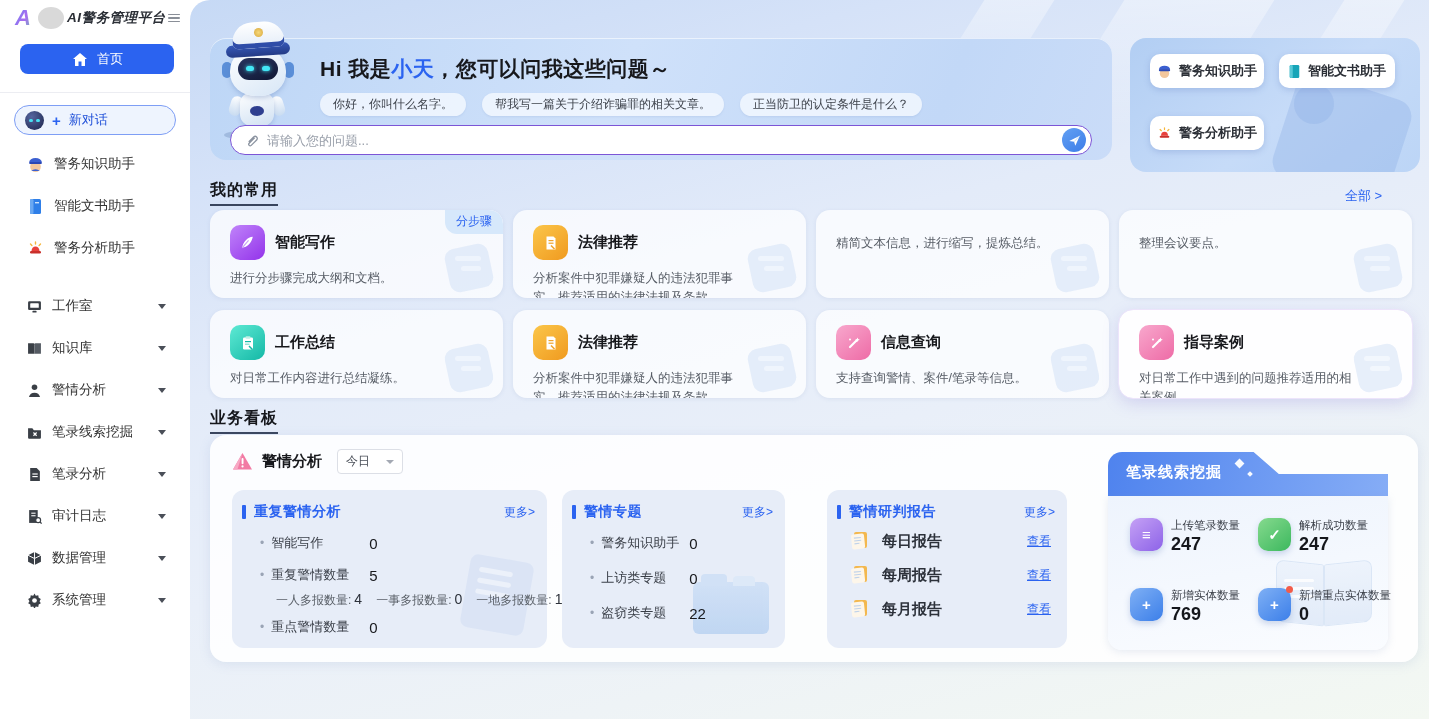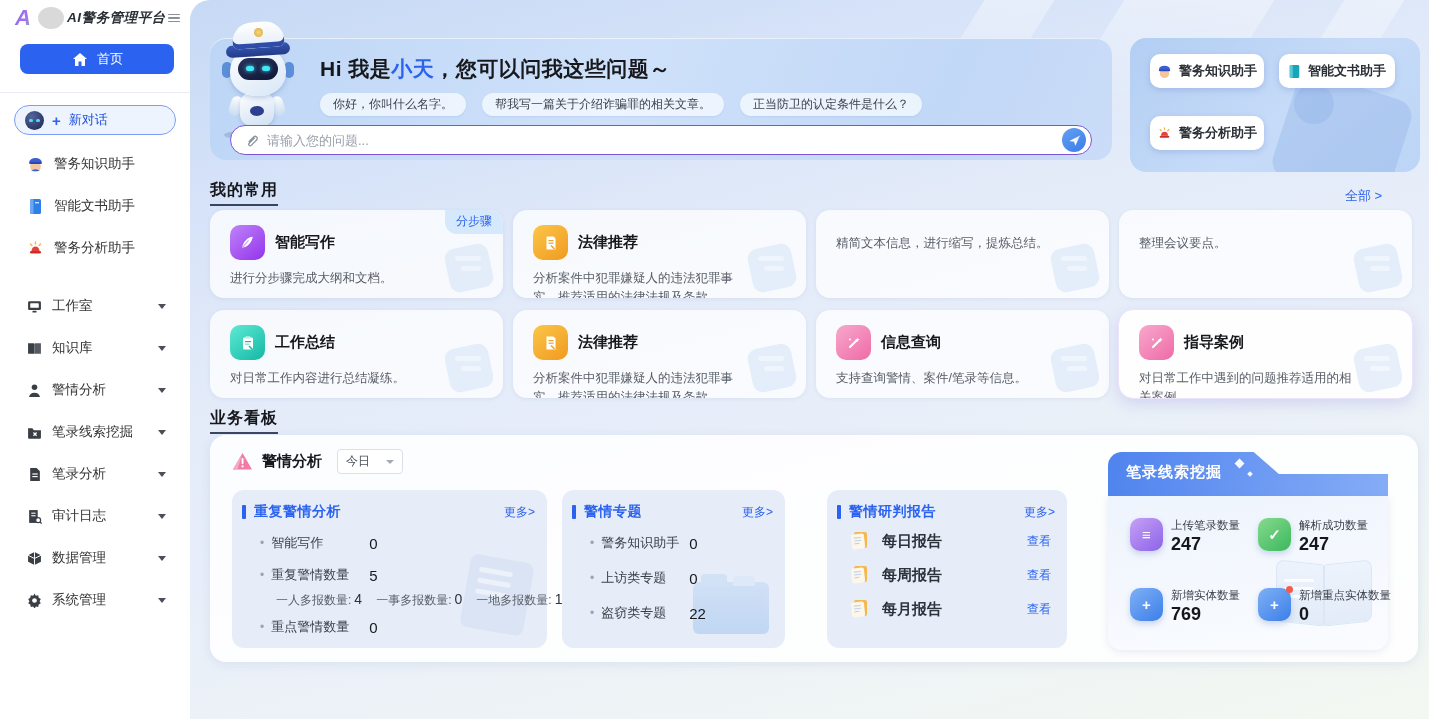--- a/index.html
+++ b/index.html
@@ -118,21 +118,21 @@
   .more-link { margin-left:auto; font-size:12px; color:#2b63f0; cursor:pointer; }
   .stat-row { position:absolute; left:28px; display:flex; align-items:center; font-size:13px; color:#3a3f48; }
   .stat-row::before { content:"•"; color:#9aa4b5; margin-right:7px; font-size:12px; }
   .stat-label { min-width:98px; }
   .sp2 .stat-label { min-width:88px; }
   .stat-val { font-size:15px; color:#17181c; }
   .sub-row { position:absolute; left:44px; display:flex; gap:14px; font-size:12px; color:#5a6068; white-space:nowrap; }
   .sub-row b { font-size:14px; color:#2c313a; font-weight:normal; margin-left:3px; }
   .rep-row { position:absolute; left:22px; right:16px; display:flex; align-items:center; gap:12px; }
   .rep-label { font-size:15px; font-weight:bold; color:#2c313a; }
-  .view-link { margin-left:auto; font-size:12px; color:#2b63f0; cursor:pointer; }
+  .view-link { margin-left:auto; font-size:12px; color:#2b63f0; text-decoration:underline; cursor:pointer; }
   .doc-wm { position:absolute; right:18px; bottom:16px; width:64px; height:74px; background:#d9e3f5; border-radius:8px; transform:rotate(10deg); opacity:.8; }
   .doc-wm::before { content:""; position:absolute; left:10px; top:12px; width:34px; height:5px; background:#eef3fb; border-radius:3px; box-shadow:0 11px 0 #eef3fb, 0 22px 0 #eef3fb; }
   .folder-wm { position:absolute; right:16px; bottom:14px; width:76px; height:52px; background:linear-gradient(#cfe0f6,#bcd4f2); border-radius:6px; opacity:.9; }
   .folder-wm::before { content:""; position:absolute; left:8px; top:-8px; width:26px; height:12px; background:#cfe0f6; border-radius:4px 4px 0 0; }
   .folder-wm::after { content:""; position:absolute; left:40px; top:-6px; width:22px; height:10px; background:#dde9f8; border-radius:4px 4px 0 0; }
 
   
   .mine { position:absolute; left:898px; top:17px; width:280px; height:198px; }
   .mine-head { position:absolute; inset:0 0 auto 0; height:58px; background:linear-gradient(100deg,#4f83ee,#86adf6);
     clip-path:polygon(0 0,52% 0,61% 38%,100% 38%,100% 100%,0 100%); border-radius:14px 8px 0 0; }

